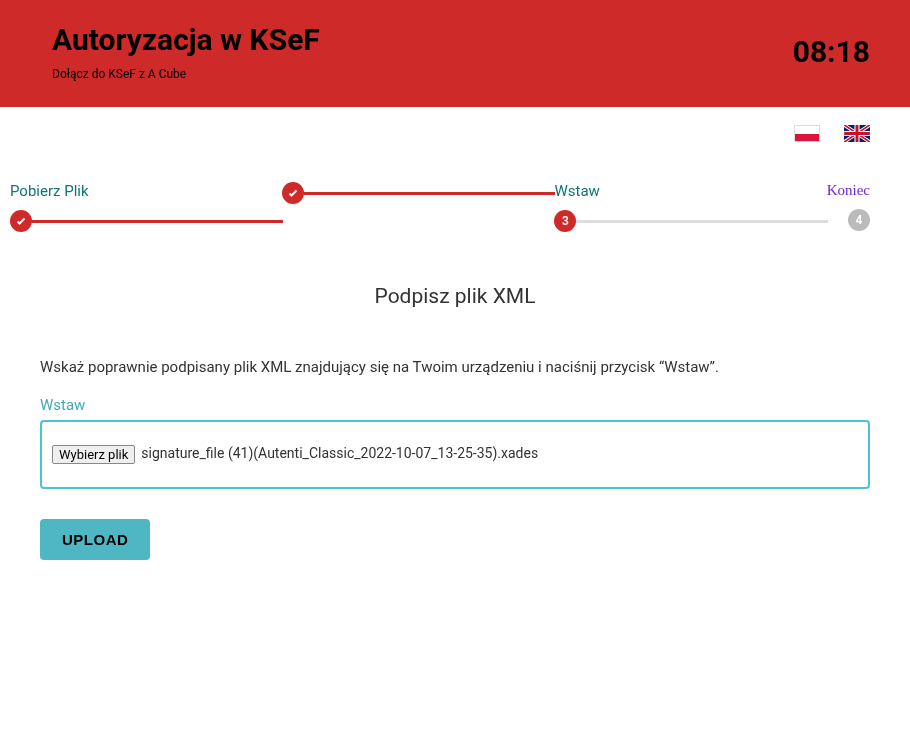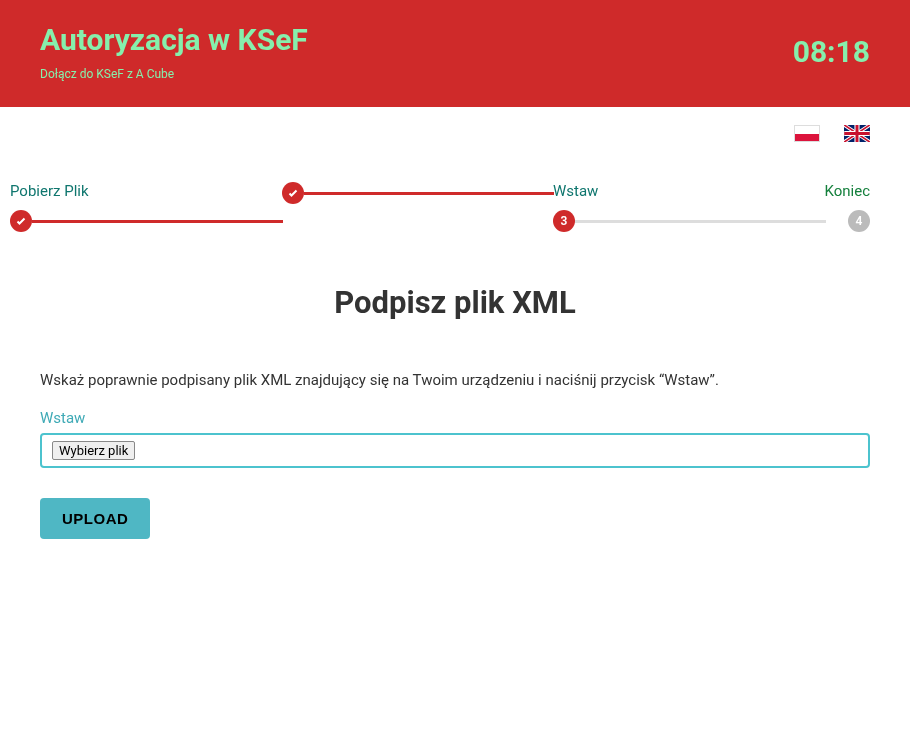--- a/index.html
+++ b/index.html
@@ -1,47 +1,47 @@
 <!DOCTYPE html>
 <html><head>
 <meta charset="utf-8">
 <style>
   * { box-sizing: border-box; margin: 0; padding: 0; }
   body { font-family: -apple-system, BlinkMacSystemFont, "Segoe UI", Roboto, Arial, sans-serif; color: #333; background: #fff; width: 910px; }
-  .header { background: #cf2a2a; color: #86efac; padding: 22px 40px 26px 40px; display: flex; justify-content: space-between; align-items: flex-start; }
+  .header { background: #cf2a2a; color: #000000; padding: 22px 40px 26px 52px; display: flex; justify-content: space-between; align-items: flex-start; }
   .header-left { }
   .header-title { font-size: 30px; font-weight: 700; margin-bottom: 10px; }
   .header-sub { font-size: 12px; font-weight: 400; }
   .header-time { font-size: 30px; font-weight: 700; margin-top: 12px; }
   .content { padding: 0; }
   .flags { display: flex; justify-content: flex-end; gap: 24px; padding: 18px 40px 0 40px; }
   .flag { width: 26px; height: 17px; cursor: pointer; }
   .flag-pl { background: linear-gradient(to bottom, #fff 0%, #fff 50%, #dc143c 50%, #dc143c 100%); border: 1px solid #ddd; }
   .flag-uk { position: relative; background: #012169; overflow: hidden; }
   .flag-uk svg { display: block; }
   .stepper { display: flex; align-items: flex-start; padding: 40px 40px 0 10px; position: relative; }
   .step { flex: 1; position: relative; text-align: left; }
   .step:last-child { flex: 0 0 auto; text-align: right; }
   .step-label { font-size: 15px; color: #0f766e; margin-bottom: 10px; white-space: nowrap; }
-  .step:last-child .step-label { color: #15803d; }
+  .step:last-child .step-label { color: #6d28d9; font-family: Liberation Serif, serif; }
   .step-row { position: relative; height: 24px; }
   .step-circle { width: 22px; height: 22px; border-radius: 50%; display: inline-flex; align-items: center; justify-content: center; color: #fff; font-size: 12px; font-weight: 600; position: relative; z-index: 2; }
   .step-circle.done { background: #cf2a2a; }
   .step-circle.active { background: #cf2a2a; }
   .step-circle.pending { background: #bbb; }
   .step-line { position: absolute; top: 10px; left: 22px; right: -1px; height: 3px; z-index: 1; }
   .step-line.done { background: #cf2a2a; }
   .step-line.pending { background: #ddd; }
   .step:last-child .step-line { display: none; }
   .check { width: 12px; height: 12px; }
   .main { padding: 50px 40px 40px 40px; }
-  .main-title { font-size: 31px; font-weight: 700; text-align: center; margin-bottom: 50px; }
+  .main-title { font-size: 21px; font-weight: 400; text-align: center; margin-bottom: 50px; }
   .instruction { font-size: 15px; color: #333; margin-bottom: 20px; }
   .field-label { font-size: 15px; color: #3faab6; margin-bottom: 6px; }
-  .file-input-wrap { border: 2px solid #4cc3ce; border-radius: 4px; padding: 6px 10px; display: flex; gap: 6px; margin-bottom: 30px; }
+  .file-input-wrap { border: 2px solid #4cc3ce; border-radius: 4px; padding: 23px 10px; display: flex; gap: 6px; margin-bottom: 30px; }
   .file-btn { font-size: 13px; padding: 1px 6px; border: 1px solid #888; background: #efefef; border-radius: 2px; cursor: pointer; font-family: inherit; }
   .file-name { font-size: 14px; color: #333; }
   .upload-btn { background: #4fb7c4; color: #000000; border: none; padding: 12px 22px; font-size: 15px; font-weight: 600; letter-spacing: 0.5px; border-radius: 4px; cursor: pointer; }
 </style>
 </head>
 <body>
 
 <div class="header">
   <div class="header-left">
     <div class="header-title">Autoryzacja w KSeF</div>
@@ -102,18 +102,19 @@
     </div>
   </div>
 
   <div class="main">
     <h2 class="main-title">Podpisz plik XML</h2>
     <p class="instruction">Wskaż poprawnie podpisany plik XML znajdujący się na Twoim urządzeniu i naciśnij przycisk “Wstaw”.</p>
 
     <div class="field-label">Wstaw</div>
     <div class="file-input-wrap">
       <button class="file-btn">Wybierz plik</button>
+      <span class="file-name">signature_file (41)(Autenti_Classic_2022-10-07_13-25-35).xades</span>
     </div>
 
     <button class="upload-btn">UPLOAD</button>
   </div>
 
 </div>
 
 </body></html>

